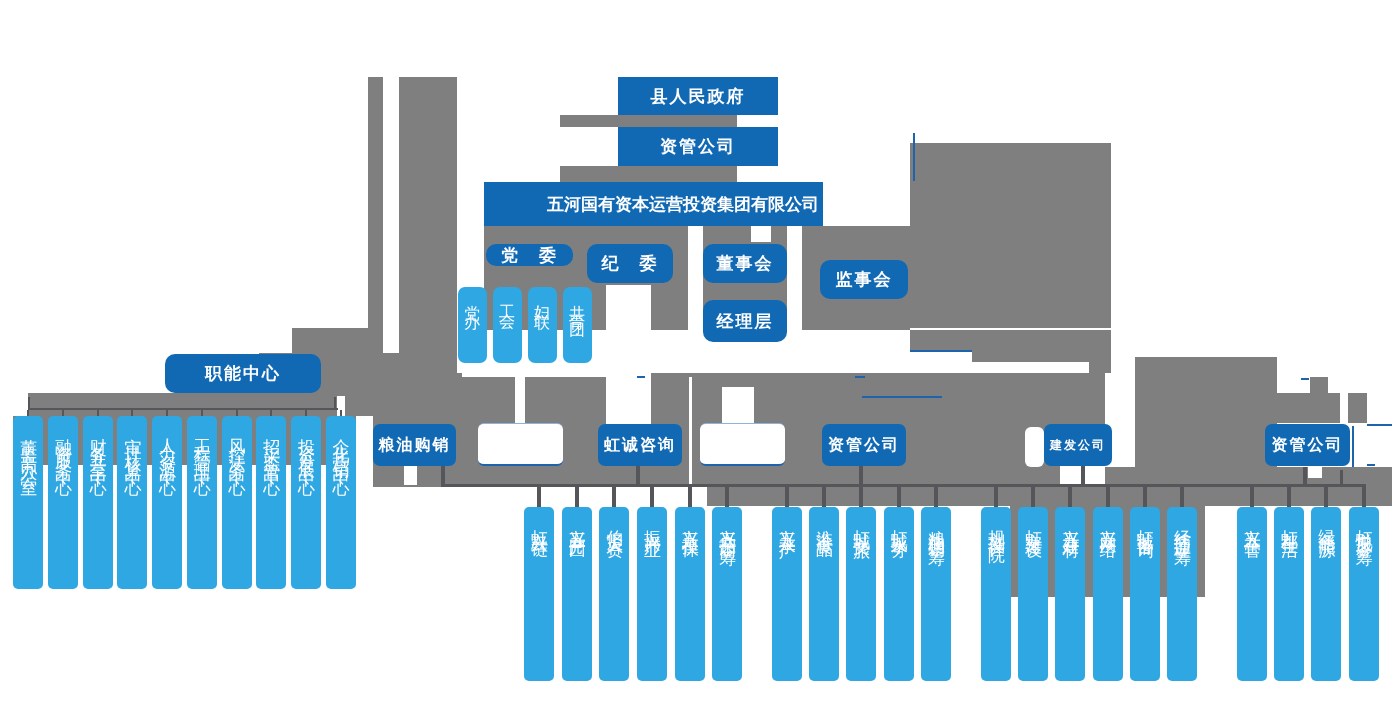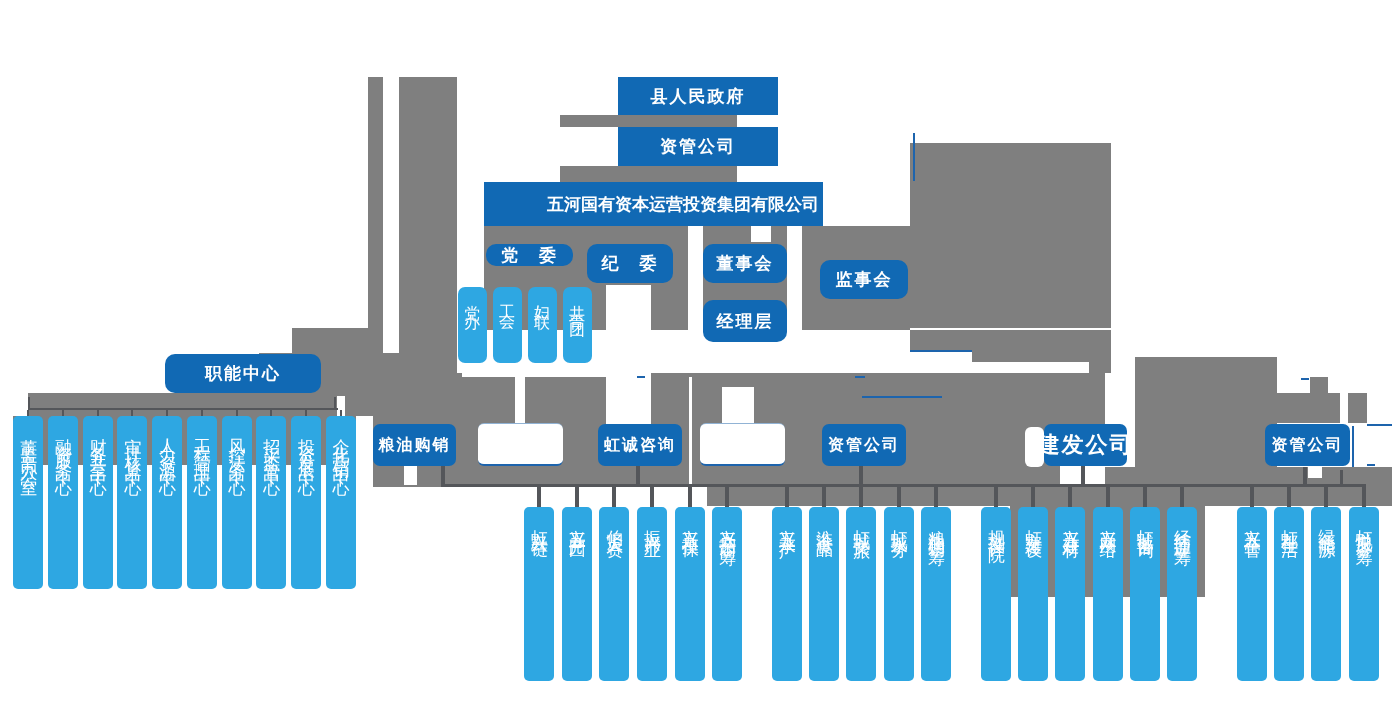--- a/index.html
+++ b/index.html
@@ -146,21 +146,21 @@
     <div class="box light vbox dept" style="left: 117.4px; top: 416px; width: 30px; height: 173px;">审计核算中心</div>
     <div class="box light vbox dept" style="left: 152.1px; top: 416px; width: 30px; height: 173px;">人力资源中心</div>
     <div class="box light vbox dept" style="left: 186.8px; top: 416px; width: 30px; height: 173px;">工程管理中心</div>
     <div class="box light vbox dept" style="left: 221.5px; top: 416px; width: 30px; height: 173px;">风控法务中心</div>
     <div class="box light vbox dept" style="left: 256.2px; top: 416px; width: 30px; height: 173px;">招采监管中心</div>
     <div class="box light vbox dept" style="left: 290.9px; top: 416px; width: 30px; height: 173px;">投资发展中心</div>
     <div class="box light vbox dept" style="left: 325.6px; top: 416px; width: 30px; height: 173px;">企化营销中心</div>
     <div class="box dark hbox rd7" style="left: 373px; top: 424px; width: 83px; height: 42px; font-size: 16px;">粮油购销</div>
     <div class="box dark hbox rd7" style="left: 598px; top: 424px; width: 84px; height: 42px; font-size: 16px;">虹诚咨询</div>
     <div class="box dark hbox rd7" style="left: 822px; top: 424px; width: 84px; height: 42px; font-size: 16px;">资管公司</div>
-    <div class="box dark hbox rd7" style="left: 1044px; top: 424px; width: 83px; height: 42px; font-size: 22px;">建发公司</div>
+    <div class="box dark hbox rd7" style="left: 1044px; top: 424px; width: 68px; height: 42px; font-size: 12px;">建发公司</div>
     <div class="box dark hbox rd7" style="left: 1265px; top: 424px; width: 85px; height: 42px; font-size: 16px;">资管公司</div>
     <div class="abs empty" style="left: 478px; top: 423px; width: 85px; height: 43px;"></div>
     <div class="abs empty" style="left: 700px; top: 423px; width: 85px; height: 43px;"></div>
     <div class="abs emptyPlain" style="left: 1025px; top: 427px; width: 19px; height: 40px;"></div>
     <div class="box light vbox" style="left: 524px; top: 507px; width: 30px; height: 174px;">虹兴云链</div>
     <div class="box light vbox" style="left: 561.66px; top: 507px; width: 30px; height: 174px;">兴五产园</div>
     <div class="box light vbox" style="left: 599.32px; top: 507px; width: 30px; height: 174px;">伯贤人资</div>
     <div class="box light vbox" style="left: 636.98px; top: 507px; width: 30px; height: 174px;">振兴产业</div>
     <div class="box light vbox" style="left: 674.64px; top: 507px; width: 30px; height: 174px;">兴五担保</div>
     <div class="box light vbox" style="left: 712.3px; top: 507px; width: 30px; height: 174px;">兴五招商（筹）</div>

